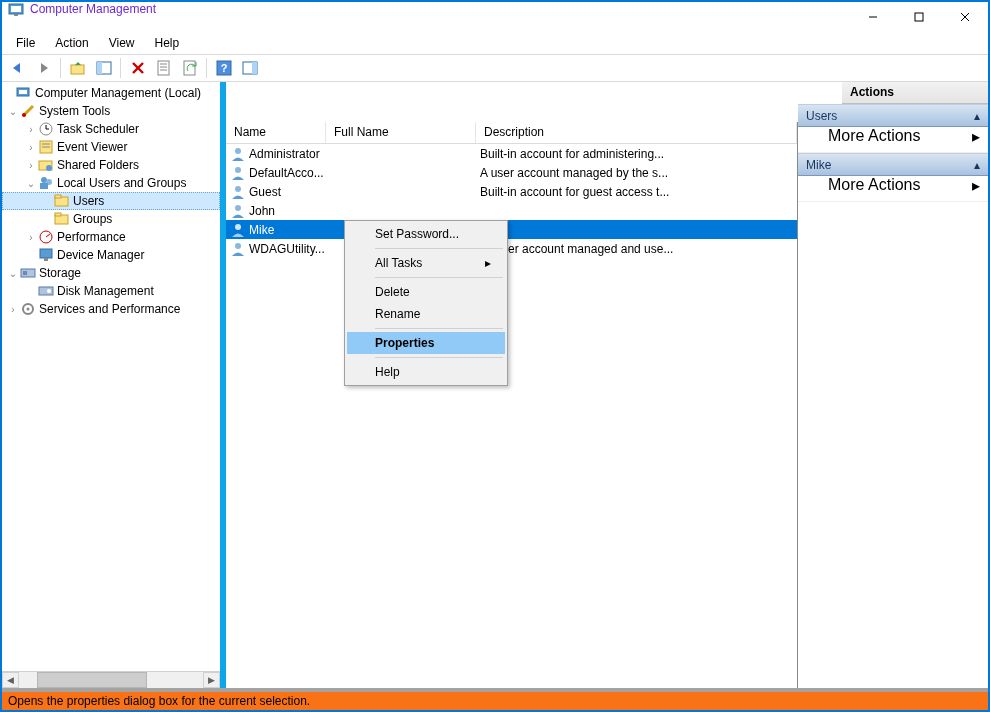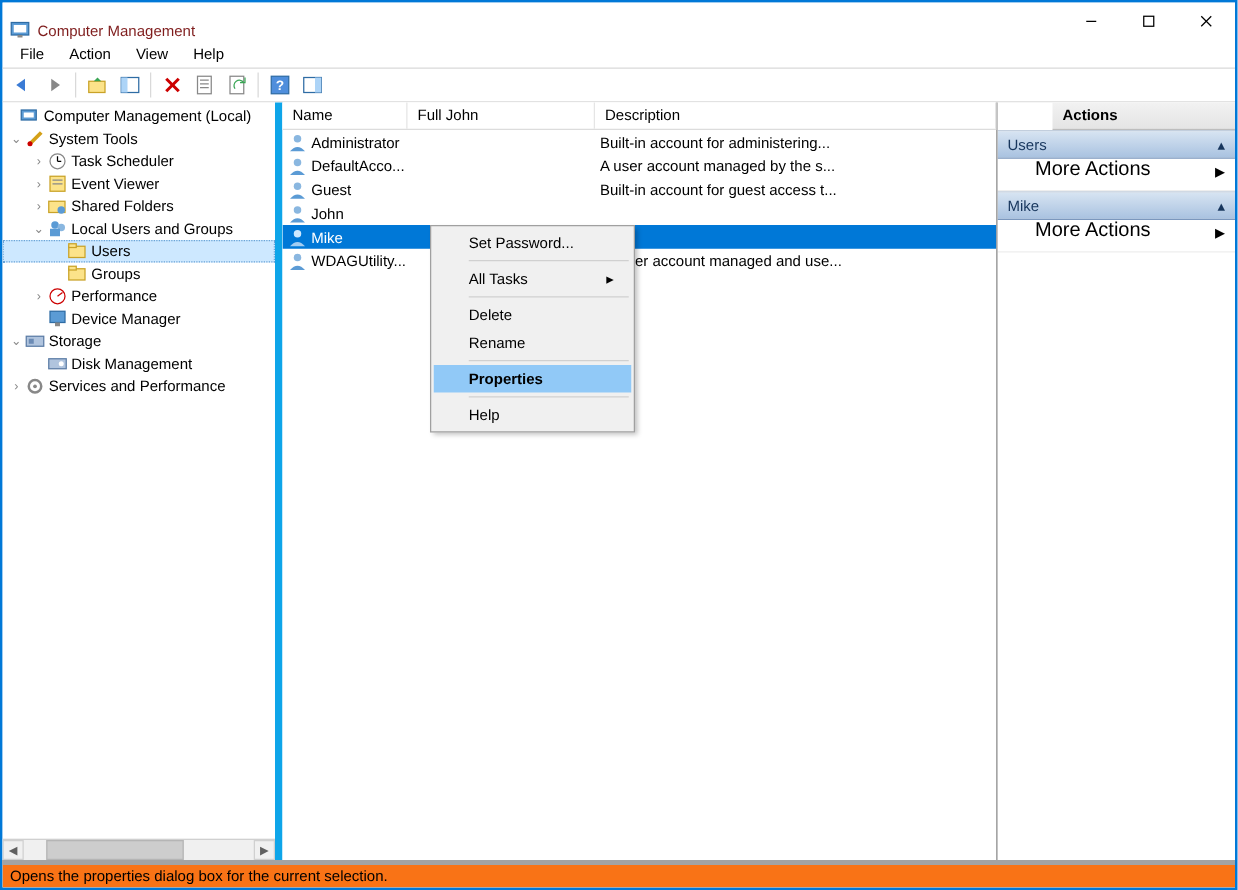--- a/index.html
+++ b/index.html
@@ -12,24 +12,24 @@
     height: 712px;
     border: 2px solid #0078d7;
     display: flex;
     flex-direction: column;
     overflow: hidden;
   }
   
   .titlebar {
     height: 30px;
     display: flex;
-    align-items: flex-end;
+    align-items: flex-start;
     padding: 0 0 0 6px;
     background: #fff;
-    color: #7f1d1d;
+    color: #6d28d9;
   }
   .titlebar .title-icon { width: 16px; height: 16px; margin-right: 6px; }
   .titlebar .title-text { font-size: 12px; }
   .titlebar .spacer { flex: 1; }
   .win-btn {
     width: 46px; height: 30px; display: flex; align-items: center; justify-content: center;
     font-size: 14px;
   }
   
   .menubar {
@@ -100,20 +100,21 @@
   .tree-scroll .thumb { width: 110px; background:#cdcdcd; border:1px solid #b5b5b5; margin-left:18px;}
   .tree-scroll .arrow { width:17px; border:1px solid #d0d0d0; display:flex;align-items:center;justify-content:center;font-size:9px;color:#606060;}
   .tree-scroll .track{flex:1;}
   
   .list-panel {
     flex: 1;
     border-right: 1px solid #888;
     background:#fff;
     display:flex; flex-direction:column;
     position:relative;
+    margin-top:40px;
   }
   .list-header {
     display:flex;
     height:22px;
     border-bottom:1px solid #dcdcdc;
     background:#fff;
     font-size:12px;
   }
   .list-header .col {
     padding: 3px 8px;
@@ -404,21 +405,21 @@
       <div class="arrow">◀</div>
       <div class="thumb"></div>
       <div class="track"></div>
       <div class="arrow">▶</div>
     </div>
   </div>
 
   <div class="list-panel">
     <div class="list-header">
       <div class="col col-name">Name</div>
-      <div class="col col-full">Full John</div>
+      <div class="col col-full">Full Name</div>
       <div class="col col-desc">Description</div>
     </div>
     <div class="list-body">
 
       <div class="list-row">
         <div class="cell cell-name">
             <svg class="user-icon" viewBox="0 0 16 16">
               <circle cx="8" cy="5" r="3" fill="#8ab7e0"></circle>
               <path d="M2 15 Q8 8 14 15 Z" fill="#5b9bd5"></path>
             </svg>

